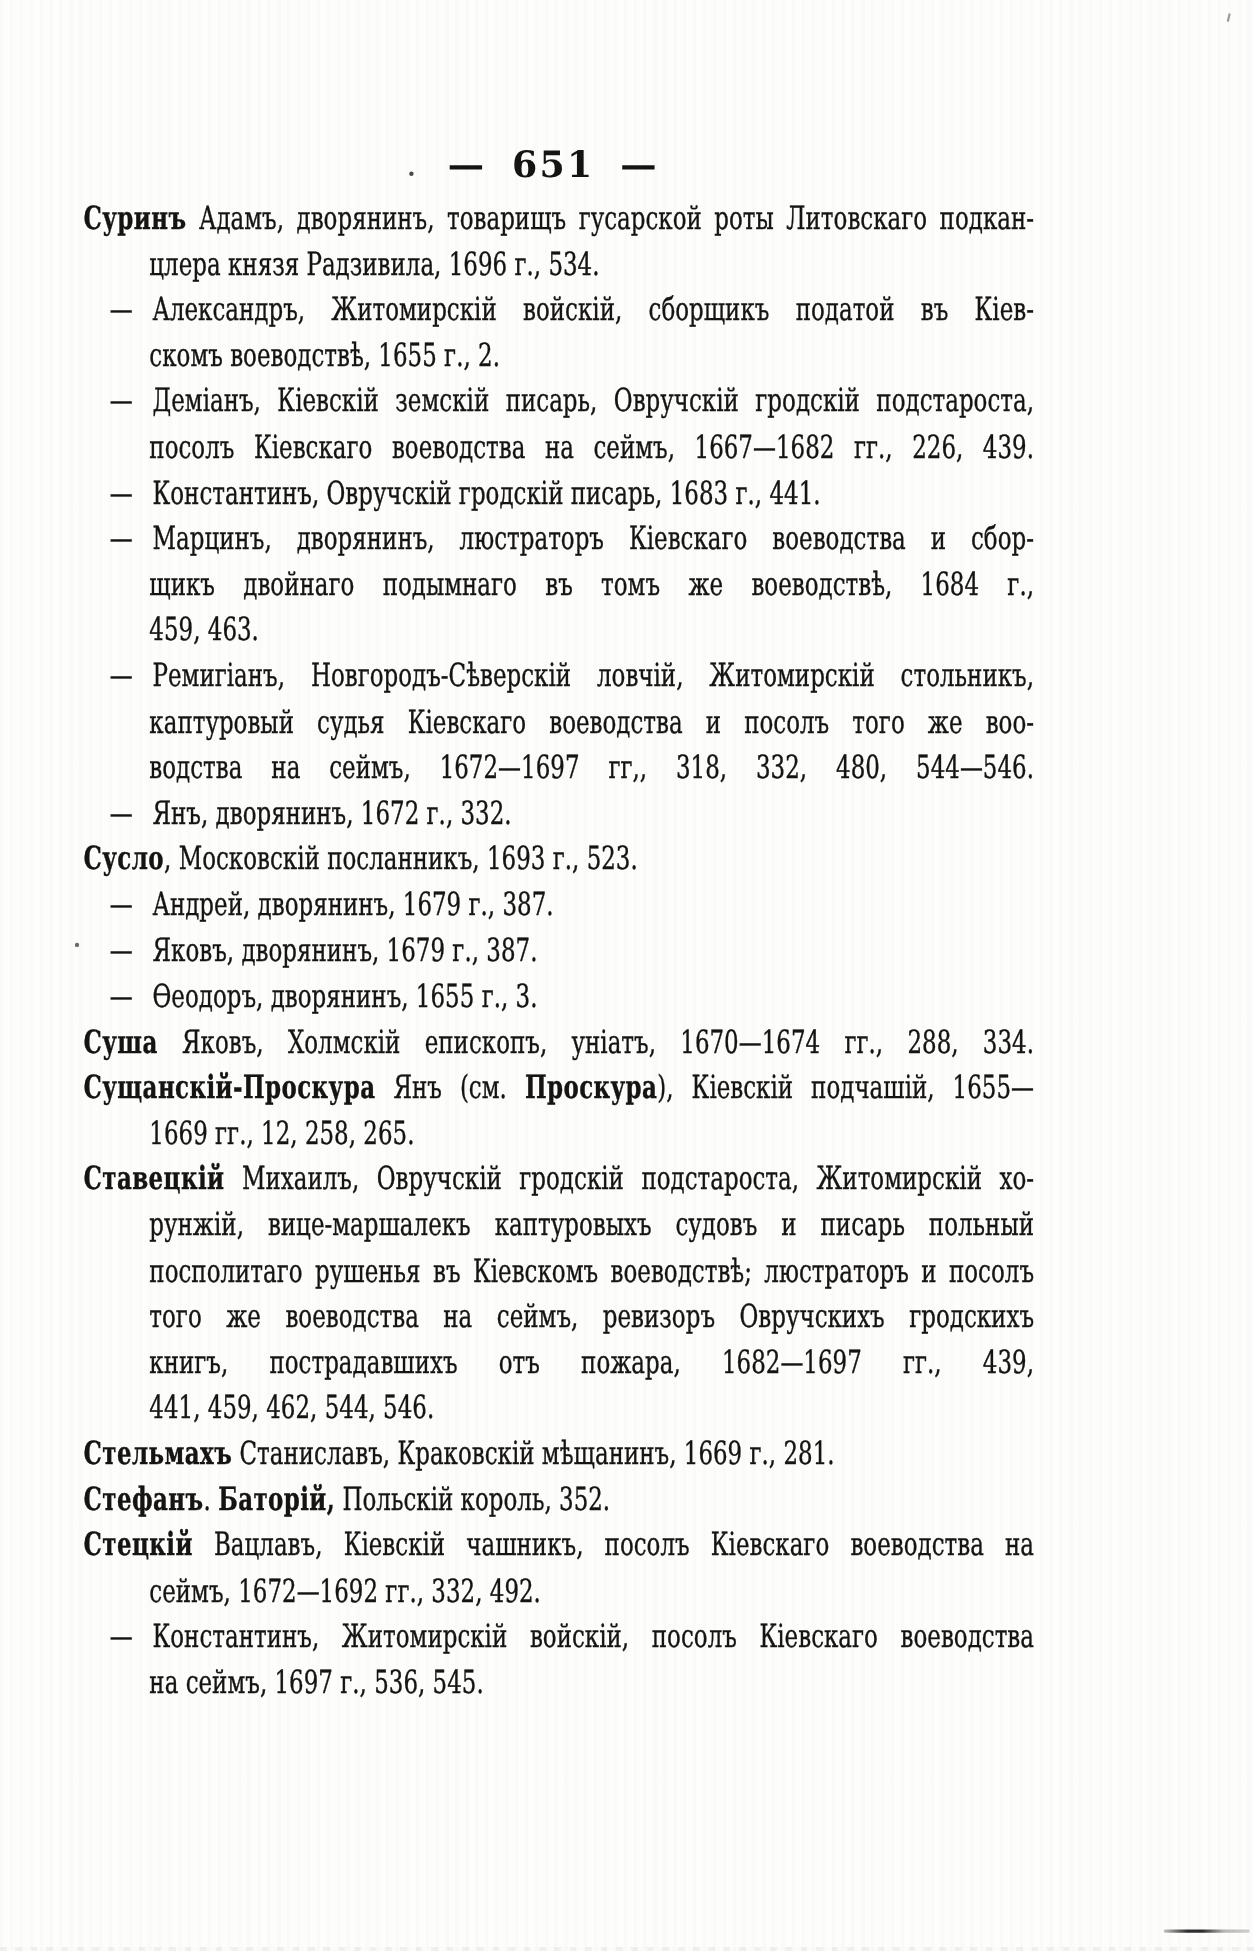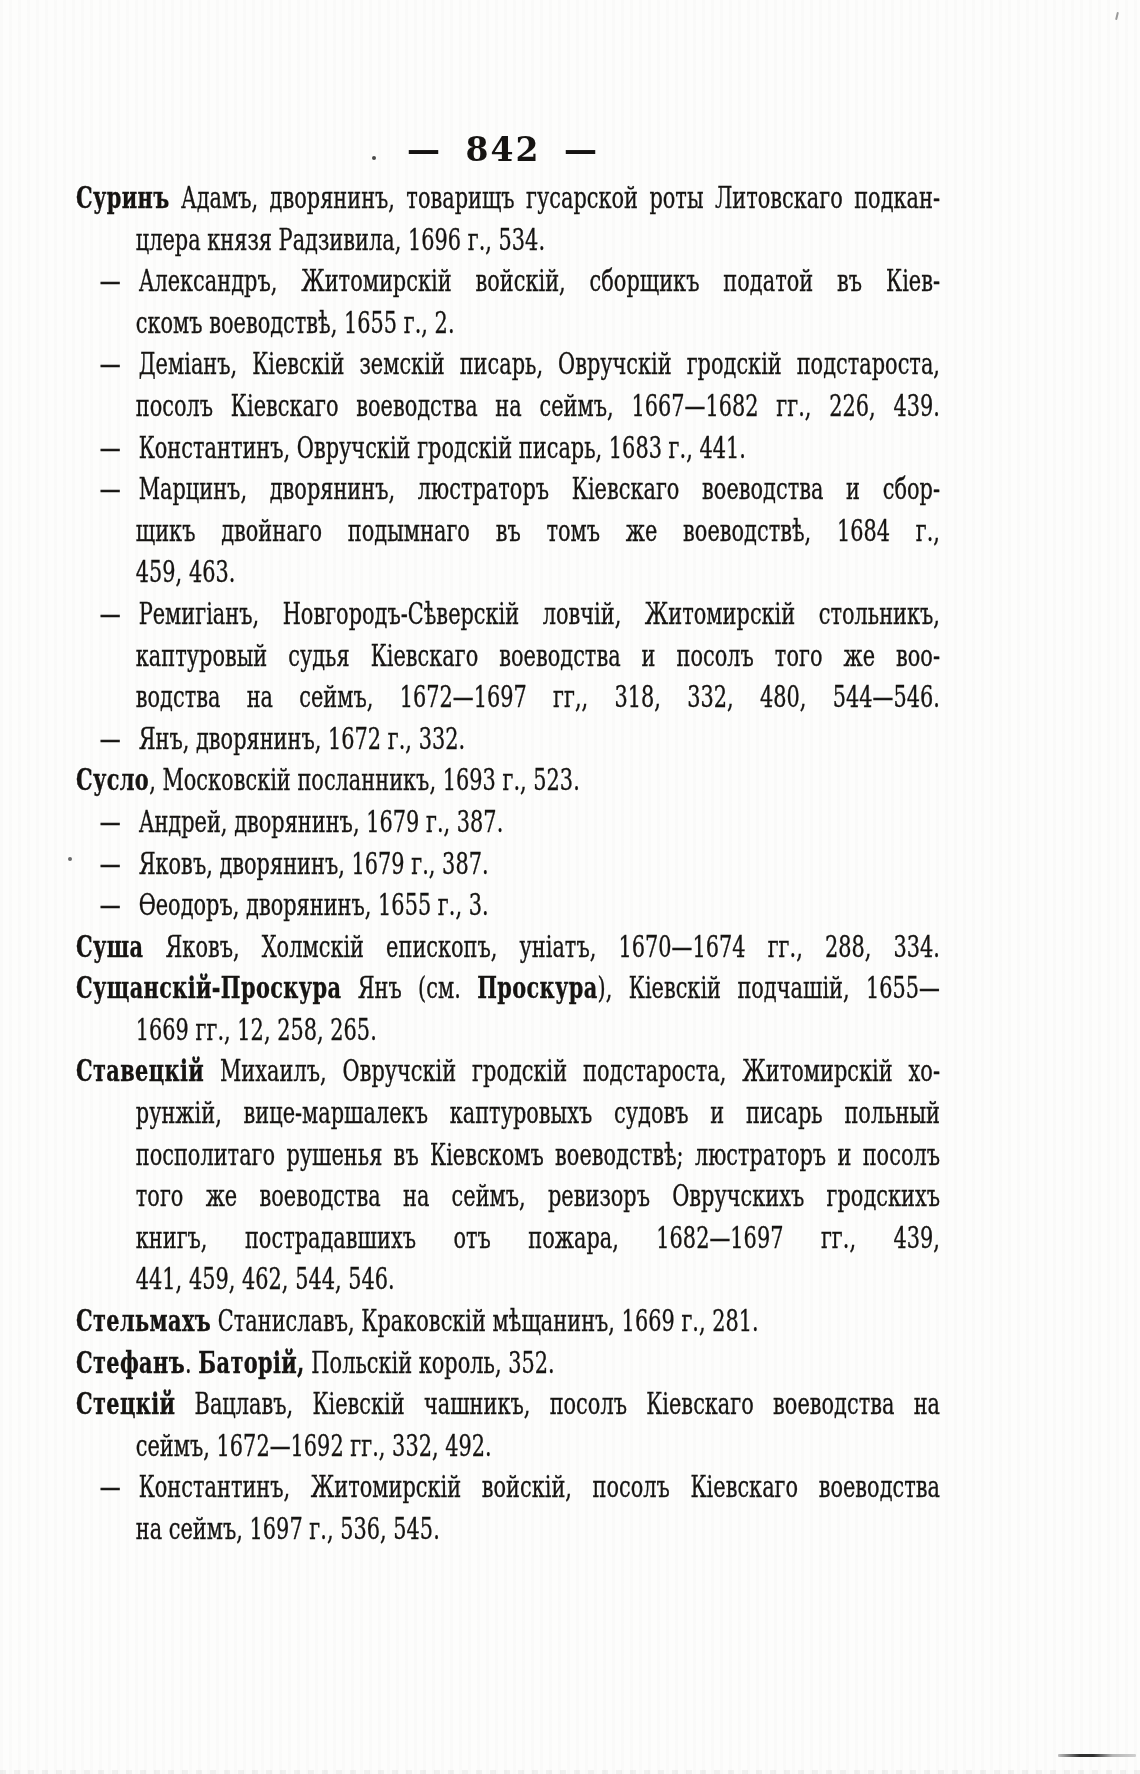--- a/index.html
+++ b/index.html
@@ -52,21 +52,21 @@
     background:repeating-linear-gradient(90deg, rgba(0,0,0,0.10) 0 6px, rgba(0,0,0,0.02) 6px 14px);
     opacity:0.5;
   }
 </style>
 </head>
 <body style="--paper: #fdfdfc; --ink: #161412;">
 
 <div class="scan-texture"></div>
 
 <div class="page-header">
-  <span>— 842 —</span>
+  <span>— 651 —</span>
 </div>
 
 <div class="text-block" id="text-block">
     <div class="line head just"><span class="hw">Суринъ</span><span class="txt"> Адамъ, дворянинъ, товарищъ гусарской роты Литовскаго подкан-</span></div>
     <div class="line cont"><span class="txt">цлера князя Радзивила, 1696 г., 534.</span></div>
     <div class="line dash just"><span class="dash-marker">—</span><span class="txt">Александръ, Житомирскій войскій, сборщикъ податой въ Кіев-</span></div>
     <div class="line cont"><span class="txt">скомъ воеводствѣ, 1655 г., 2.</span></div>
     <div class="line dash just"><span class="dash-marker">—</span><span class="txt">Деміанъ, Кіевскій земскій писарь, Овручскій гродскій подстароста,</span></div>
     <div class="line cont just"><span class="txt">посолъ Кіевскаго воеводства на сеймъ, 1667—1682 гг., 226, 439.</span></div>
     <div class="line dash"><span class="dash-marker">—</span><span class="txt">Константинъ, Овручскій гродскій писарь, 1683 г., 441.</span></div>

